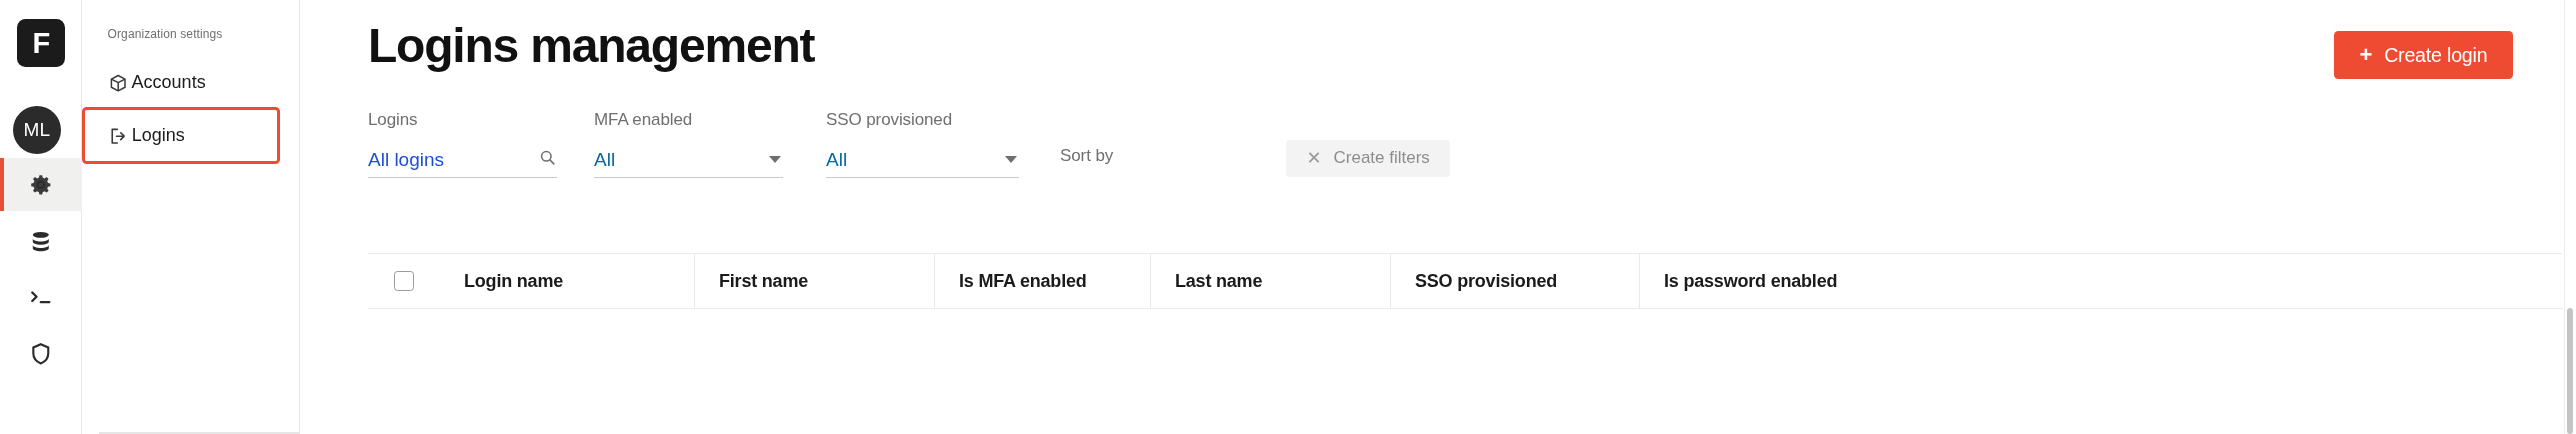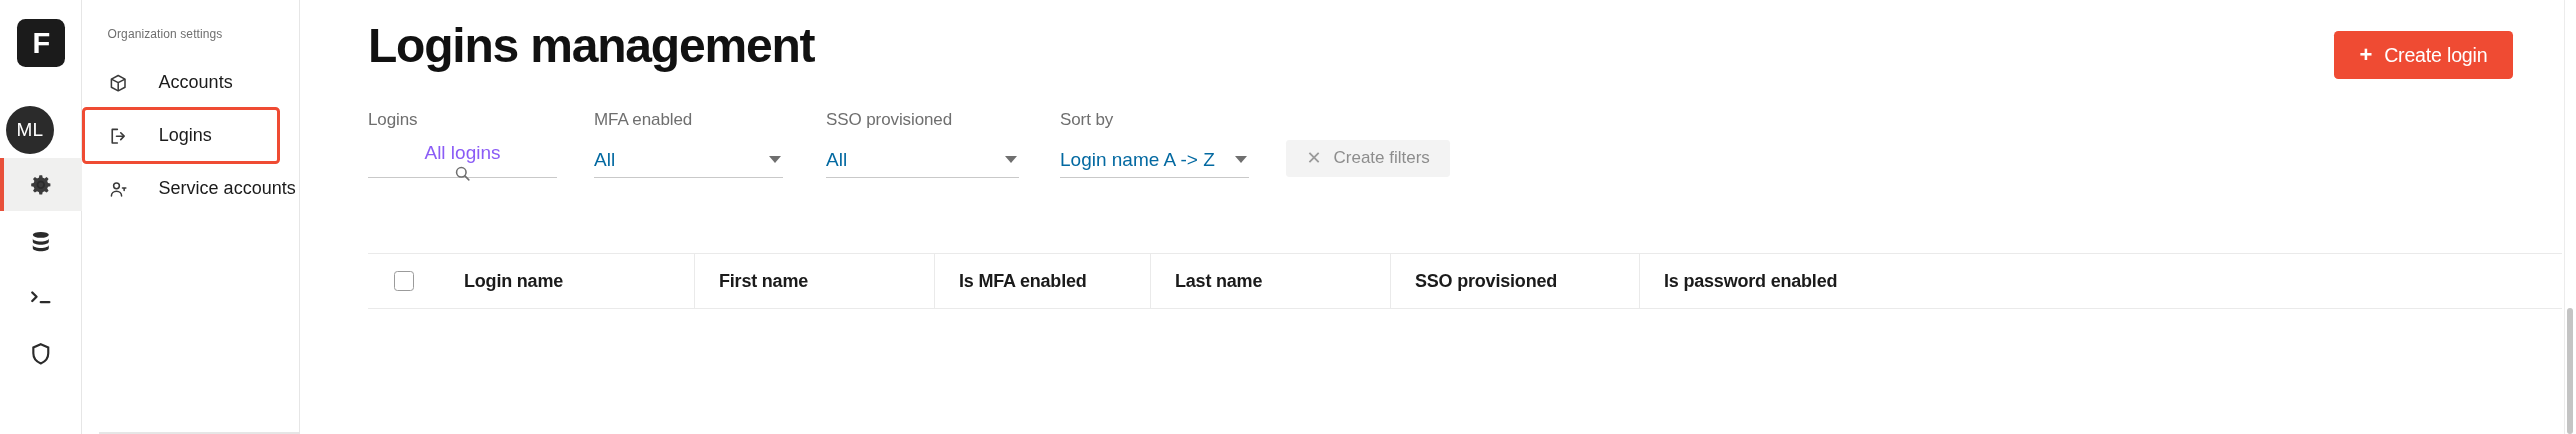--- a/index.html
+++ b/index.html
@@ -36,21 +36,21 @@
     background: #1b1b1b;
     display: flex; align-items: center; justify-content: center;
     color: #ffffff;
     font-size: 29px;
     font-weight: bold;
     line-height: 1;
     letter-spacing: -0.9px;
   }
   .rail-avatar {
     position: absolute;
-    top: 106px; left: 6px;
+    top: 106px; left: 13px;
     width: 48px; height: 48px;
     border-radius: 50%;
     background: #2b2b2b;
     color: #ffffff;
     display: flex; align-items: center; justify-content: center;
     font-size: 19px;
     letter-spacing: 0.4px;
   }
   .rail-item {
     position: absolute;
@@ -109,21 +109,21 @@
     color: #6f6f6f;
     letter-spacing: 0.1px;
   }
   .nav {
     margin-top: 15.3px;
   }
   .nav-item {
     height: 53px;
     display: flex;
     align-items: center;
-    gap: 29px;
+    gap: 2px;
     padding-left: 25.6px;
     font-size: 18px;
     color: #1b1b1b;
     position: relative;
   }
   .nav-item .nav-ico {
     width: 22px; height: 22px;
     display: flex; align-items: center; justify-content: center;
     color: #3a3a3a;
   }
@@ -202,22 +202,21 @@
   .field-control {
     height: 36px;
     border-bottom: 1.7px solid #c9c9c9;
     display: flex;
     align-items: center;
     justify-content: space-between;
     font-size: 19px;
     color: #0369a1;
   }
   .field-control.placeholder {
-    color: #8b5cf6;
-    flex-direction: column;
+    color: #1d4ed8;
   }
   .field.search { width: 189px; margin-right: 37px; }
   .field.mfa    { width: 189px; margin-right: 43px; }
   .field.sso    { width: 193px; margin-right: 41px; }
   .field.sort   { width: 189px; margin-right: 37px; }
 
   .search-ico { color: #6f6f6f; }
   .caret {
     width: 0; height: 0;
     border-left: 6.8px solid transparent;
@@ -363,30 +362,20 @@
         <span class="nav-ico">
           <svg width="20.4" height="20.4" viewBox="0 0 24 24" fill="none" stroke="#3a3a3a" stroke-width="1.9" stroke-linecap="round" stroke-linejoin="round">
             <path d="M10 12h8"></path>
             <path d="M15 8l4 4-4 4"></path>
             <path d="M11 4H5v16h6"></path>
           </svg>
         </span>
         <span>Logins</span>
       </div>
 
-      <div class="nav-item">
-        <span class="nav-ico">
-          <svg width="20.4" height="20.4" viewBox="0 0 24 24" fill="none" stroke="#3a3a3a" stroke-width="1.8" stroke-linecap="round" stroke-linejoin="round">
-            <circle cx="10" cy="8" r="3.4"></circle>
-            <path d="M4 20c0-3.3 2.7-5.6 6-5.6s6 2.3 6 5.6"></path>
-            <path d="M17 10.5h4M19 10.5v3"></path>
-          </svg>
-        </span>
-        <span>Service accounts</span>
-      </div>
     </div>
 
     <div class="sidebar-bottom-line"></div>
   </div>
 
   <div class="main">
 
     <h1 class="page-title">Logins management</h1>
 
     <button class="create-btn">
@@ -420,24 +409,20 @@
       <div class="field sso">
         <div class="field-label">SSO provisioned</div>
         <div class="field-control">
           <span>All</span>
           <span class="caret"></span>
         </div>
       </div>
 
       <div class="field sort">
         <div class="field-label">Sort by</div>
-        <div class="field-control">
-          <span>Login name A -&gt; Z</span>
-          <span class="caret"></span>
-        </div>
       </div>
 
       <button class="clear-filters">
         <span class="x">✕</span>
         <span>Create filters</span>
       </button>
     </div>
 
     <div class="table">
       <div class="thead">

